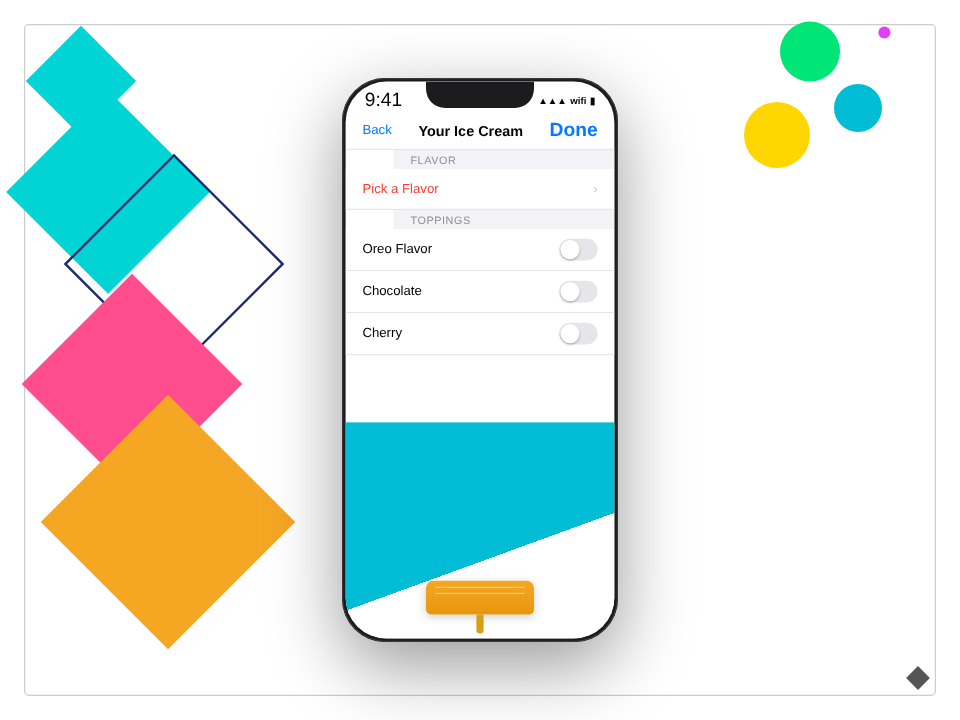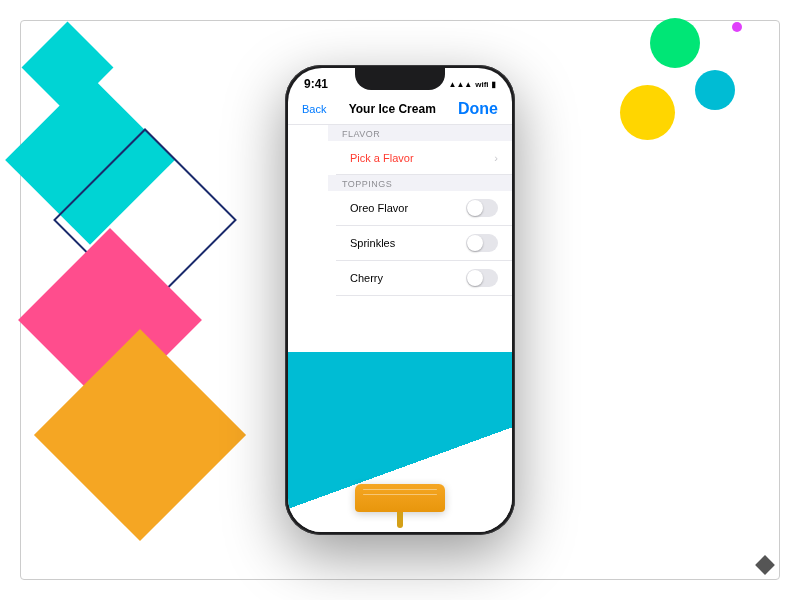--- a/index.html
+++ b/index.html
@@ -156,21 +156,21 @@
     .status-bar {
       display: flex;
       justify-content: space-between;
       align-items: center;
       padding: 6px 16px 2px;
       font-size: 9px;
       font-weight: 600;
       color: #000;
       height: 28px;
     }
-    .status-time { font-size: 12px; font-weight: 700; }
+    .status-time { font-size: 16px; font-weight: 400; }
     .status-icons { display: flex; gap: 3px; align-items: center; font-size: 8px; }
 
     
     .nav-bar {
       display: flex;
       justify-content: space-between;
       align-items: center;
       padding: 4px 14px 6px;
       border-bottom: 1px solid #e5e5ea;
     }
@@ -192,21 +192,20 @@
 
     
     .list-row {
       display: flex;
       justify-content: space-between;
       align-items: center;
       padding: 8px 14px;
       background: #fff;
       border-bottom: 0.5px solid #e5e5ea;
       min-height: 34px;
-      margin-left: 48px;
     }
     .row-label { font-size: 11px; color: #000; }
     .row-label.pick-flavor { color: #FF3B30; }
     .chevron { color: #c7c7cc; font-size: 11px; }
 
     
     .toggle {
       width: 32px;
       height: 18px;
       background: #e5e5ea;
@@ -320,21 +319,21 @@
         <span class="chevron">›</span>
       </div>
 
       <div class="section-header">TOPPINGS</div>
 
       <div class="list-row">
         <span class="row-label">Oreo Flavor</span>
         <div class="toggle"></div>
       </div>
       <div class="list-row">
-        <span class="row-label">Sprinkles</span>
+        <span class="row-label">Chocolate</span>
         <div class="toggle"></div>
       </div>
       <div class="list-row">
         <span class="row-label">Cherry</span>
         <div class="toggle"></div>
       </div>
 
       <div class="ice-cream-area">
         <div class="ice-cream-bar">
           <div class="waffle-lines">

